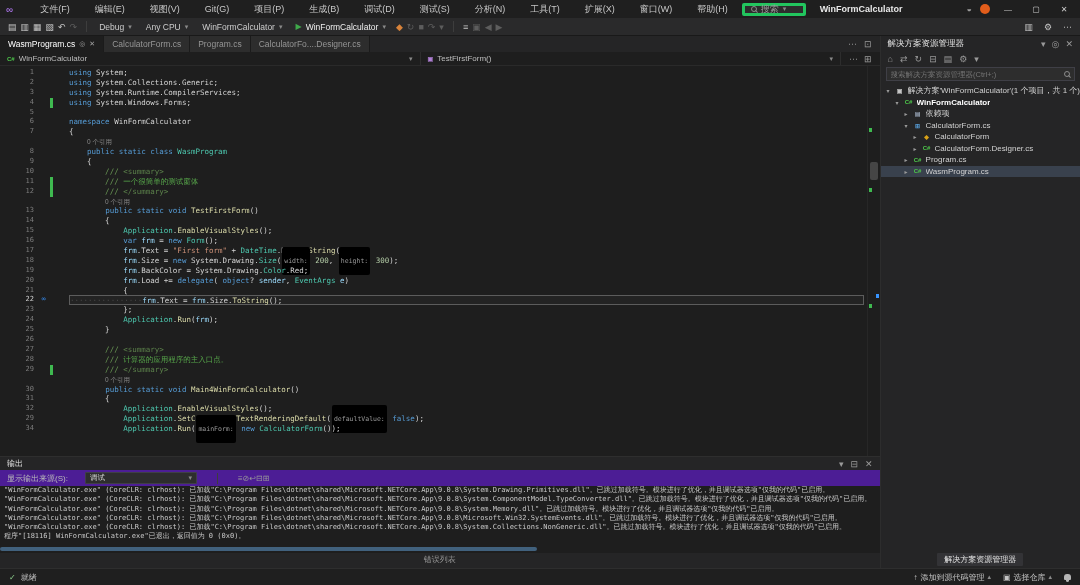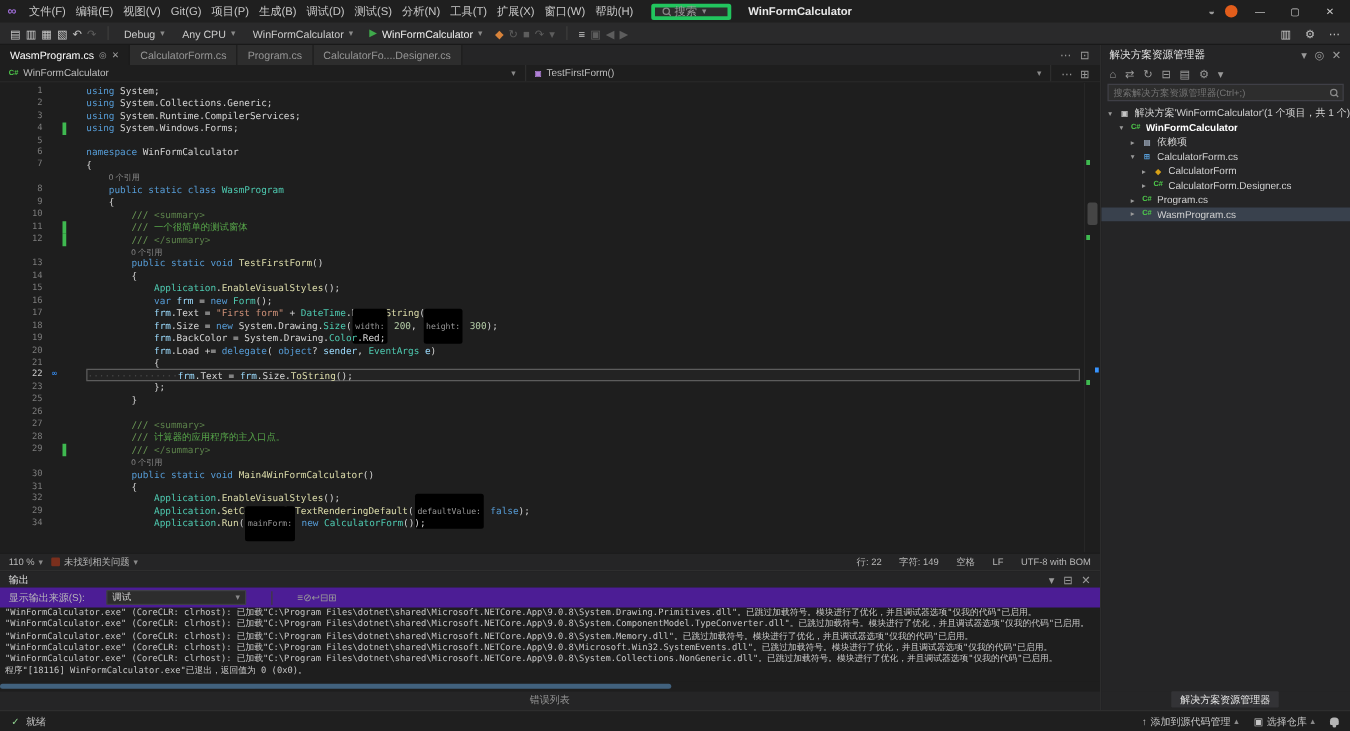--- a/index.html
+++ b/index.html
@@ -3,21 +3,21 @@
 <meta charset="utf-8">
 <style>
   *{margin:0;padding:0;box-sizing:border-box;}
   html,body{width:1080px;height:585px;overflow:hidden;background:#141414;}
   body{font-family:"Liberation Sans",sans-serif;color:#cccccc;font-size:9px;}
   #app{position:relative;width:1080px;height:585px;background:#1e1e1e;}
 
   
   #titlebar{position:absolute;top:0;left:0;right:0;height:18px;background:#1f1f1f;display:flex;align-items:center;padding:0 6px;gap:2px;font-size:9px;}
   .vs-logo{color:#9b6bd3;font-weight:bold;font-size:10px;margin-right:4px;}
-  .menu-item{padding:1px 4px;border-radius:2px;color:#c8c8c8;white-space:nowrap;}
+  .menu-item{padding:1px 4px;border-radius:2px;color:#c8c8c8;white-space:nowrap;margin-left:17px;}
   .tb-search{display:flex;align-items:center;gap:4px;background:#2d2d2d;border:3px solid #22c55e;border-radius:2px;height:13px;padding:0 6px;margin-left:8px;color:#9a9a9a;min-width:64px;}
   .win-title{margin-left:12px;color:#e8e8e8;font-weight:bold;white-space:nowrap;}
   .tb-right{margin-left:auto;display:flex;align-items:center;gap:8px;}
   .avatar{width:10px;height:10px;border-radius:50%;background:#e25d1b;}
   .ghost-ico{color:#9a9a9a;font-size:9px;}
   .win-btn{width:20px;text-align:center;color:#cccccc;font-size:8px;}
   .chev{color:#8a8a8a;font-size:7px;}
 
   
   #toolbar{position:absolute;top:18px;left:0;right:0;height:18px;background:#2a2a2b;border-bottom:1px solid #191919;display:flex;align-items:center;padding:0 6px;gap:4px;font-size:8.5px;}
@@ -414,20 +414,28 @@
             <div class="code-row">
               <span class="g-bp"></span>
               <span class="g-num">23</span>
               <span class="g-bm"></span>
               <span class="g-mark"></span>
               <span class="g-fold"></span>
               <span class="code-text"><span class="tk-p">            };</span></span>
             </div>
             <div class="code-row">
               <span class="g-bp"></span>
+              <span class="g-num">24</span>
+              <span class="g-bm"></span>
+              <span class="g-mark"></span>
+              <span class="g-fold"></span>
+              <span class="code-text"><span class="tk-p">            </span><span class="tk-t">Application</span><span class="tk-p">.</span><span class="tk-m">Run</span><span class="tk-p">(</span><span class="tk-v">frm</span><span class="tk-p">);</span></span>
+            </div>
+            <div class="code-row">
+              <span class="g-bp"></span>
               <span class="g-num">25</span>
               <span class="g-bm"></span>
               <span class="g-mark"></span>
               <span class="g-fold"></span>
               <span class="code-text"><span class="tk-p">        }</span></span>
             </div>
             <div class="code-row">
               <span class="g-bp"></span>
               <span class="g-num">26</span>
               <span class="g-bm"></span>
@@ -510,38 +518,20 @@
           </div>
         <div id="vscroll">
           <div class="smark g" style="top:62px"></div>
           <div class="smark g" style="top:122px"></div>
           <div class="vthumb"></div>
           <div class="smark b" style="top:228px"></div>
           <div class="smark g" style="top:238px"></div>
         </div>
       </div>
 
-      <div id="edstatus">
-        <span class="sb-item">
-          <span>110 %</span>
-            <span class="chev">▾</span>
-        </span>
-        <span class="sb-item">
-          <span class="health-dot"></span>
-          <span>未找到相关问题</span>
-          <span class="chev">▾</span>
-        </span>
-        <div class="ed-right">
-          <span>行: 22</span>
-          <span>字符: 149</span>
-          <span>空格</span>
-          <span>LF</span>
-          <span>UTF-8 with BOM</span>
-        </div>
-      </div>
 
       <div id="output">
         <div class="out-header">
           <span>输出</span>
           <span class="hicons" id="out-hicons">
               <span class="ghost-ico">▾</span>
               <span class="ghost-ico">⊟</span>
               <span class="ghost-ico">✕</span>
             </span>
         </div>

